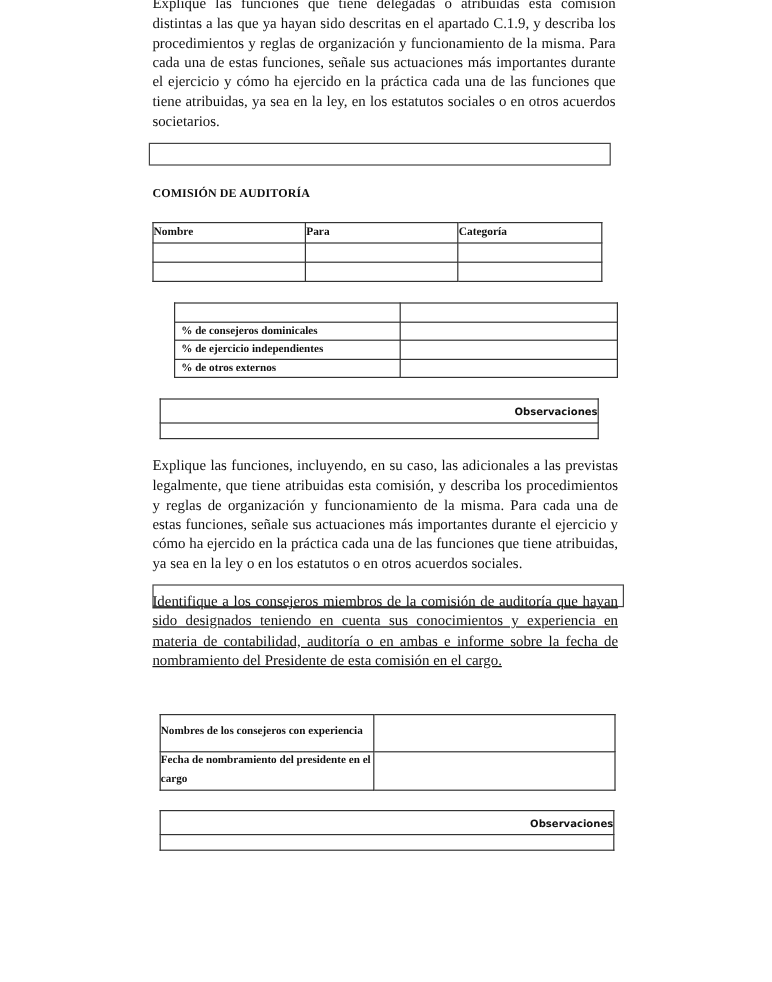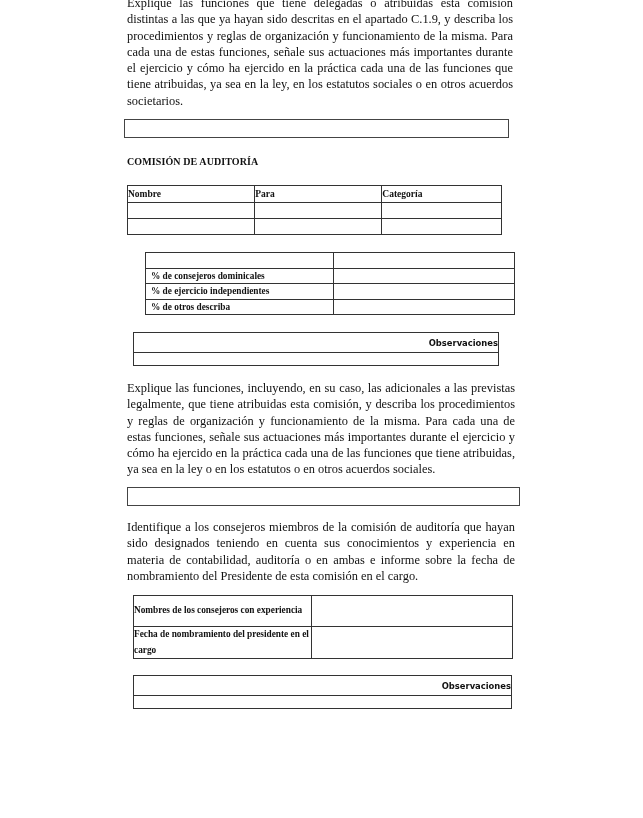--- a/index.html
+++ b/index.html
@@ -60,41 +60,41 @@
   </tr>
   <tr>
     <td>% de consejeros dominicales</td>
     <td></td>
   </tr>
   <tr>
     <td>% de ejercicio independientes</td>
     <td></td>
   </tr>
   <tr>
-    <td>% de otros describa</td>
+    <td>% de otros externos</td>
     <td></td>
   </tr>
 </tbody>
   </table>
 
 <table class="obs" style="top:332px;">
   <tbody>
       <tr>
         <th>Observaciones</th>
       </tr>
   <tr>
         <td></td>
       </tr>
 </tbody>
   </table>
 
 <p class="para" style="top:380px; width:388px;">Explique las funciones, incluyendo, en su caso, las adicionales a las previstas legalmente, que tiene atribuidas esta comisión, y describa los procedimientos y reglas de organización y funcionamiento de la misma. Para cada una de estas funciones, señale sus actuaciones más importantes durante el ejercicio y cómo ha ejercido en la práctica cada una de las funciones que tiene atribuidas, ya sea en la ley o en los estatutos o en otros acuerdos sociales.</p>
 <div class="box" style="left:127px; top:487px; width:393px; height:19px;"></div>
 
-<p class="para" style="top:519px; width:388px;">Identifique a los consejeros miembros de la comisión de auditoría que hayan sido designados teniendo en cuenta sus conocimientos y experiencia en materia de contabilidad, auditoría o en ambas e informe sobre la fecha de nombramiento del Presidente de esta comisión en el cargo.</p>
+<p class="para" style="top:493px; width:388px;text-decoration:underline;">Identifique a los consejeros miembros de la comisión de auditoría que hayan sido designados teniendo en cuenta sus conocimientos y experiencia en materia de contabilidad, auditoría o en ambas e informe sobre la fecha de nombramiento del Presidente de esta comisión en el cargo.</p>
 
 <table class="t3">
   <tbody>
       <tr>
     <td style="width:47%">Nombres de los consejeros con experiencia</td>
     <td></td>
   </tr>
   <tr>
     <td>Fecha de nombramiento del presidente en el cargo</td>
     <td></td>

